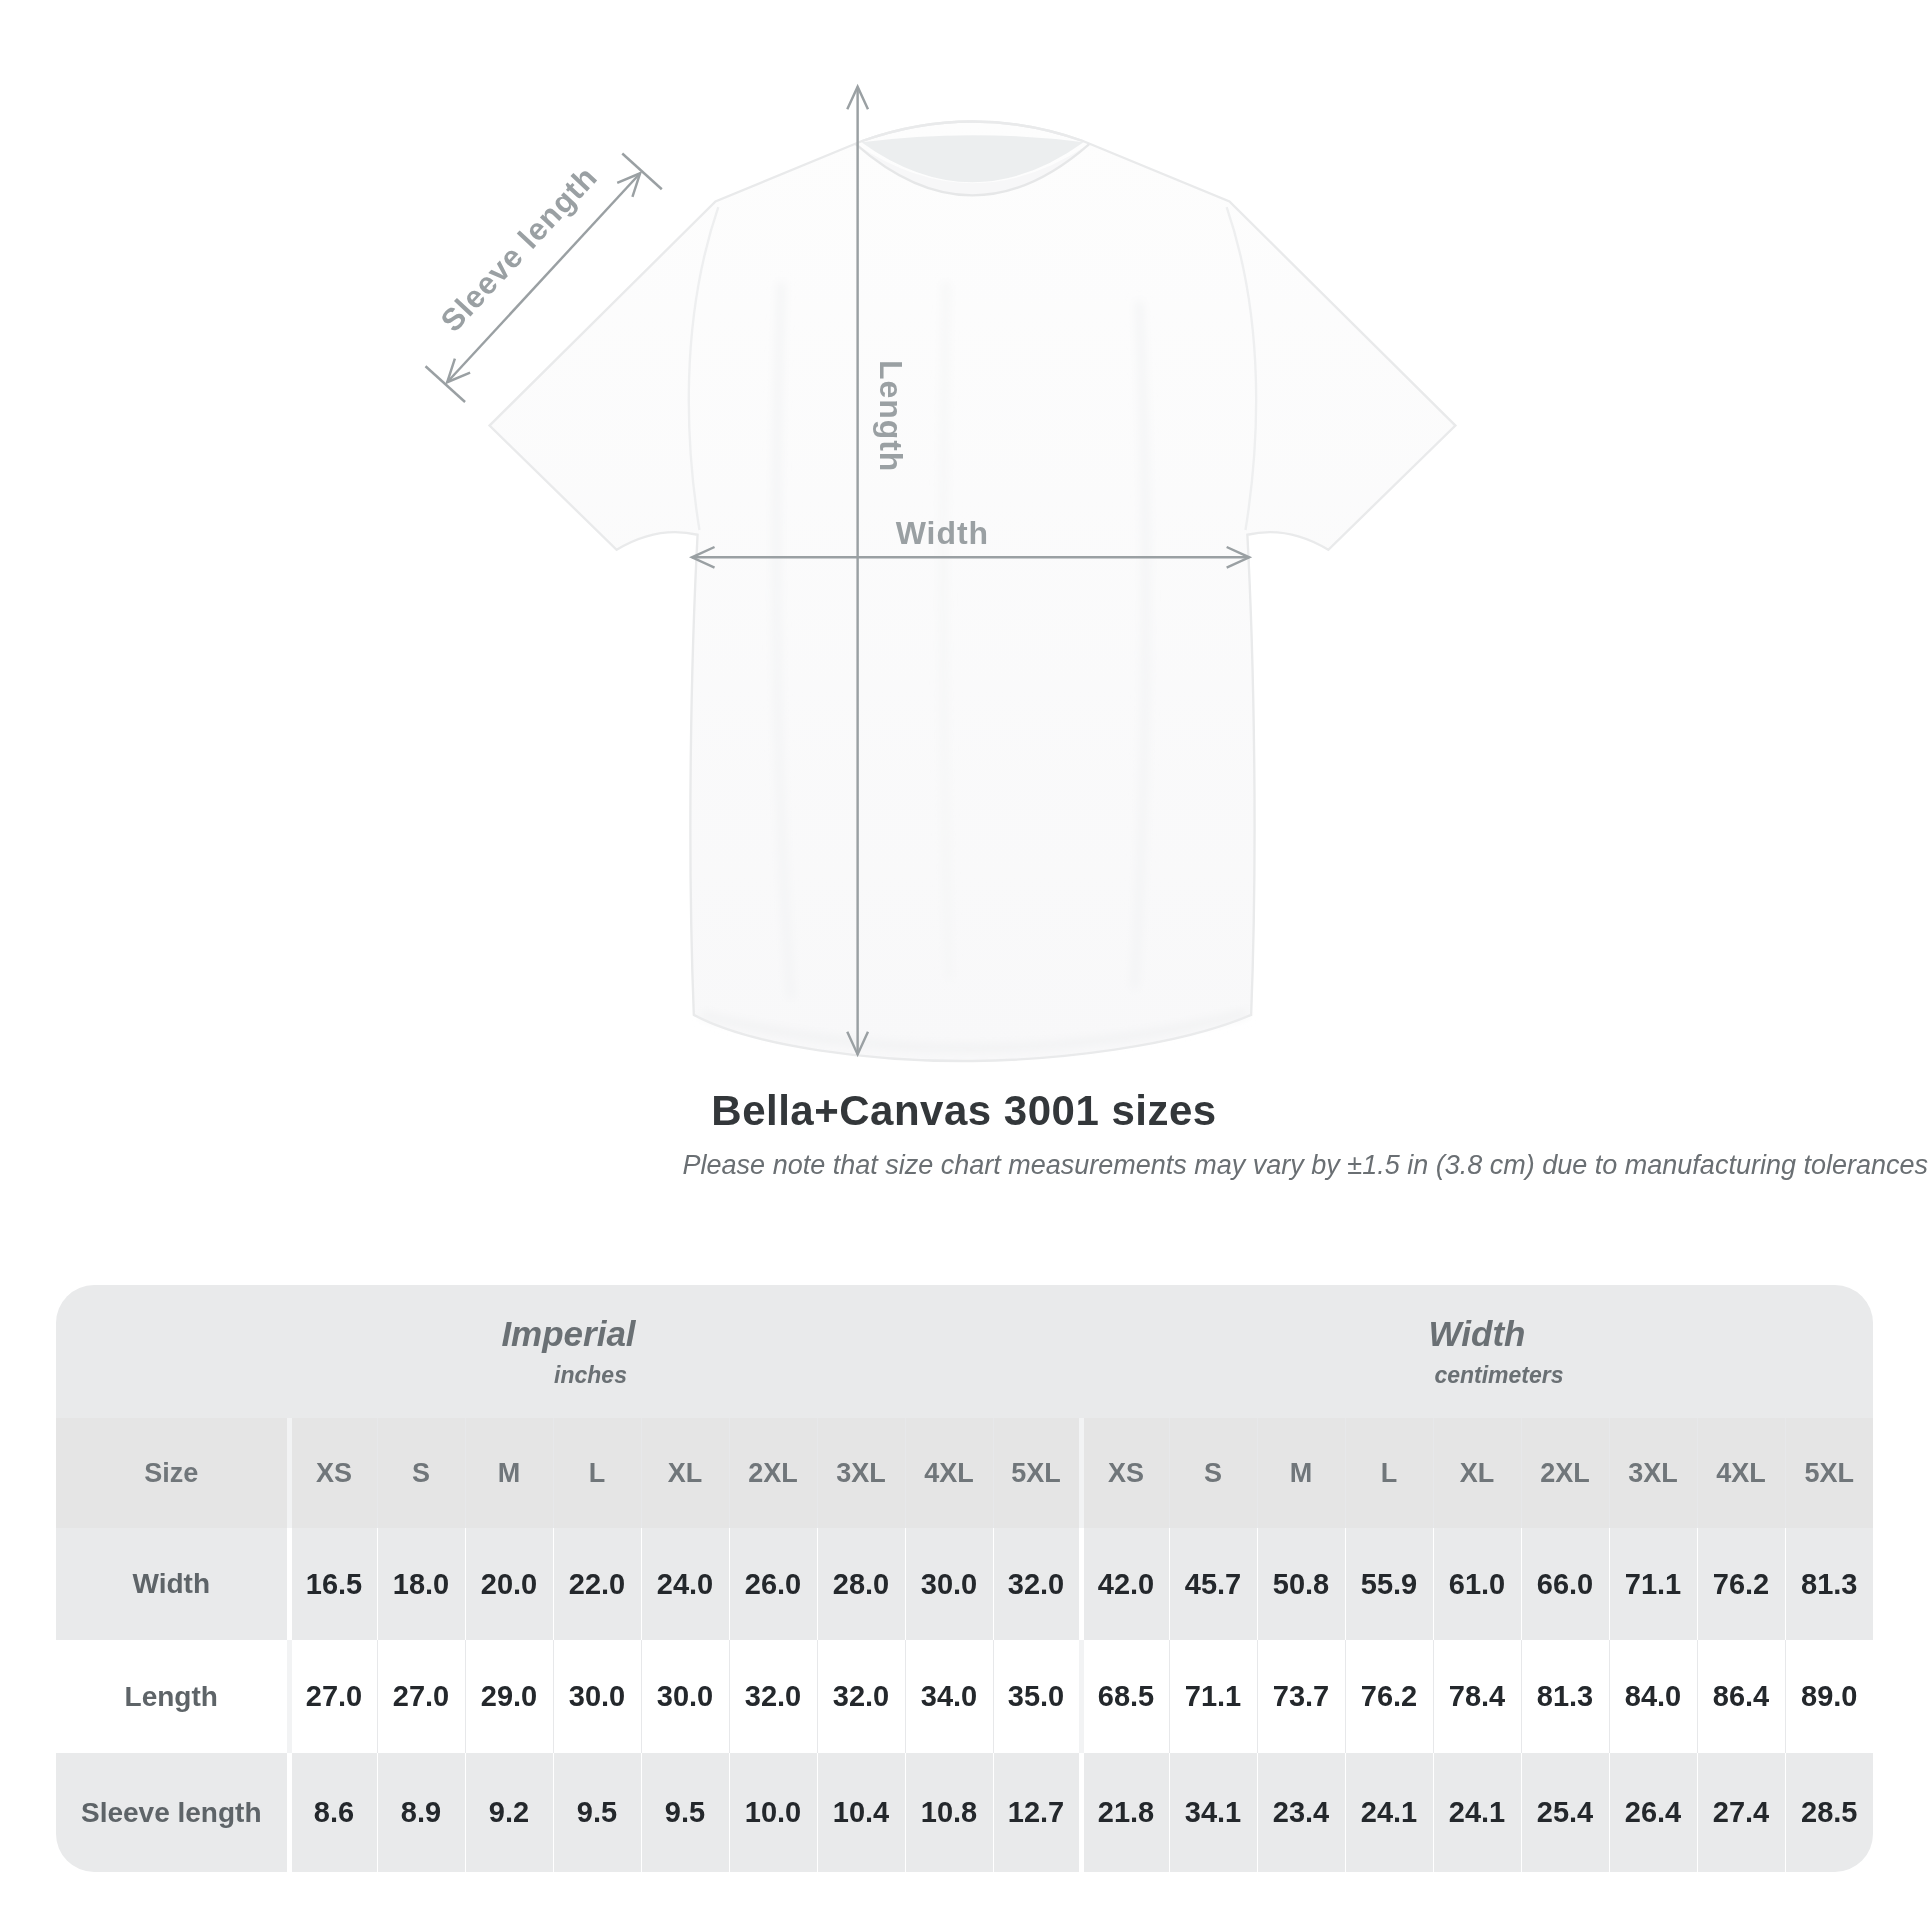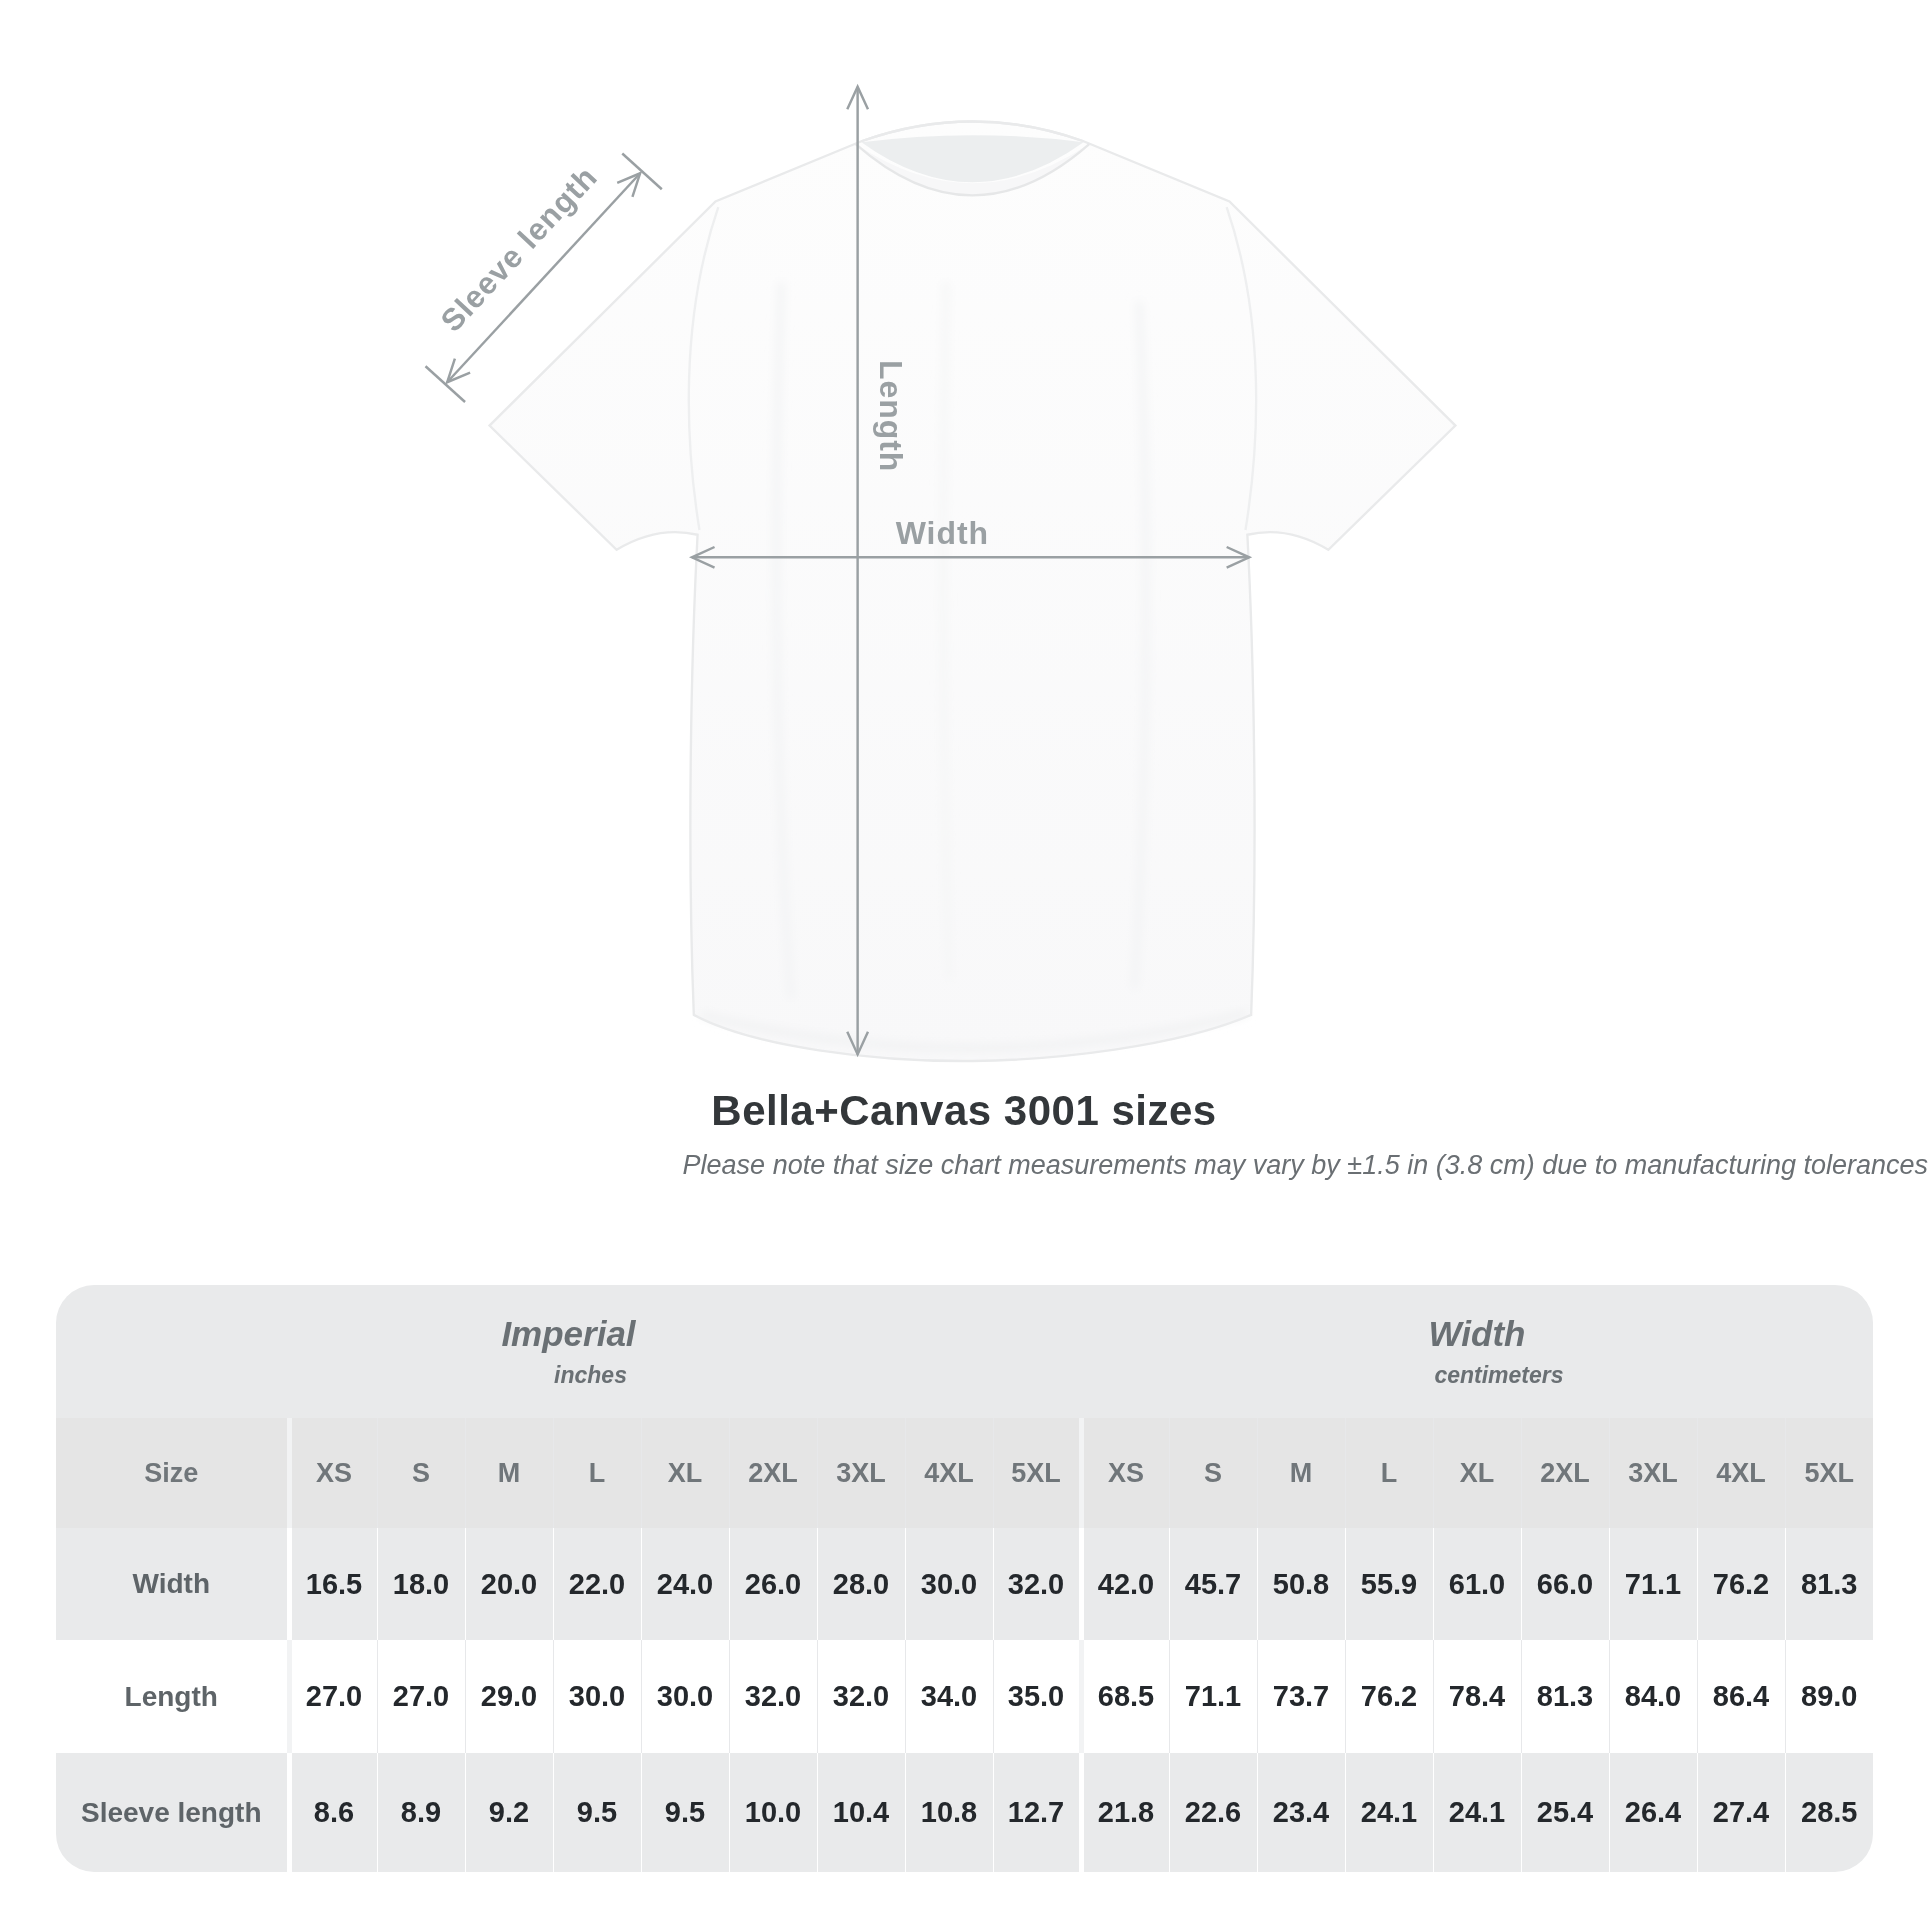--- a/index.html
+++ b/index.html
@@ -206,21 +206,21 @@
           <td class="gs">8.6</td>
           <td class="c">8.9</td>
           <td class="c">9.2</td>
           <td class="c">9.5</td>
           <td class="c">9.5</td>
           <td class="c">10.0</td>
           <td class="c">10.4</td>
           <td class="c">10.8</td>
           <td class="c">12.7</td>
           <td class="gs">21.8</td>
-          <td class="c">22.6</td>
+          <td class="c">34.1</td>
           <td class="c">23.4</td>
           <td class="c">24.1</td>
           <td class="c">24.1</td>
           <td class="c">25.4</td>
           <td class="c">26.4</td>
           <td class="c">27.4</td>
           <td class="c">28.5</td>
         </tr>
       </tbody>
     </table>

